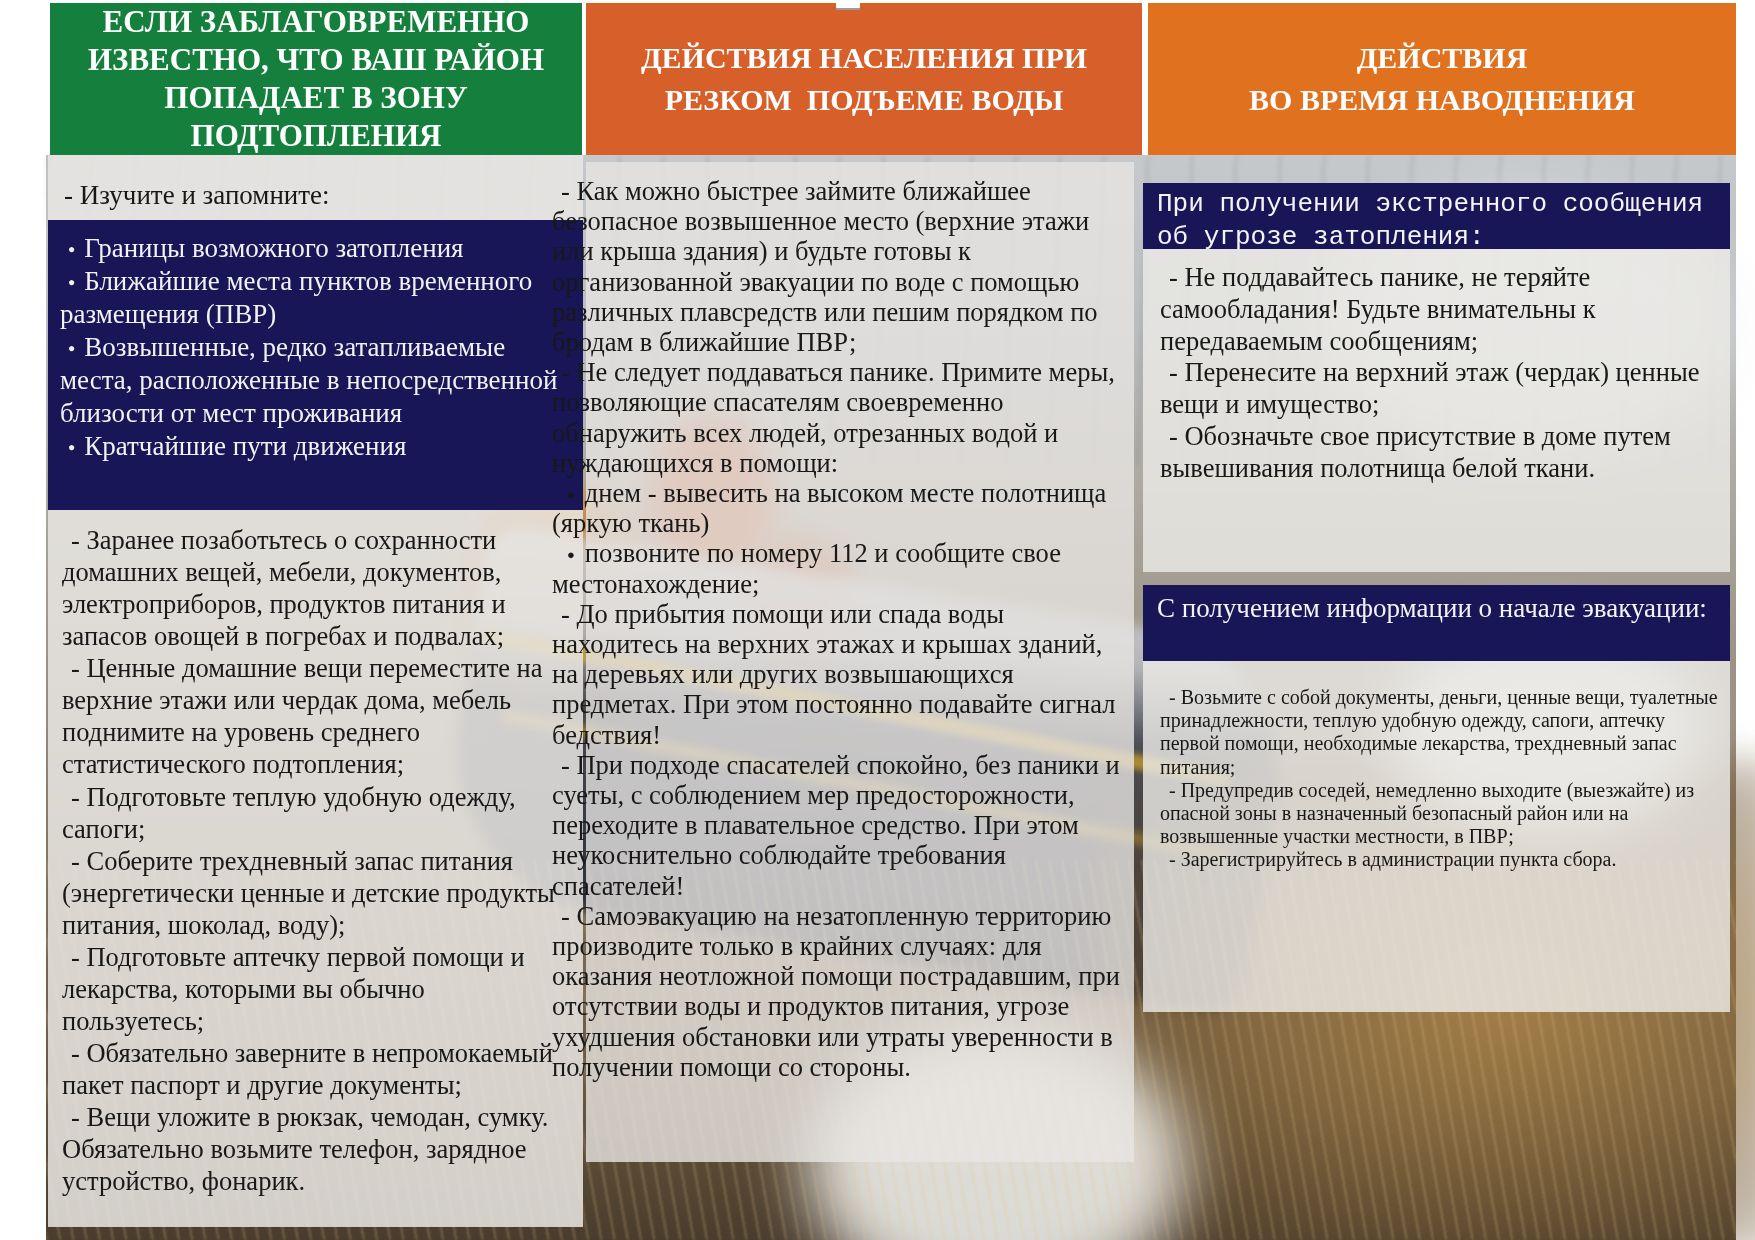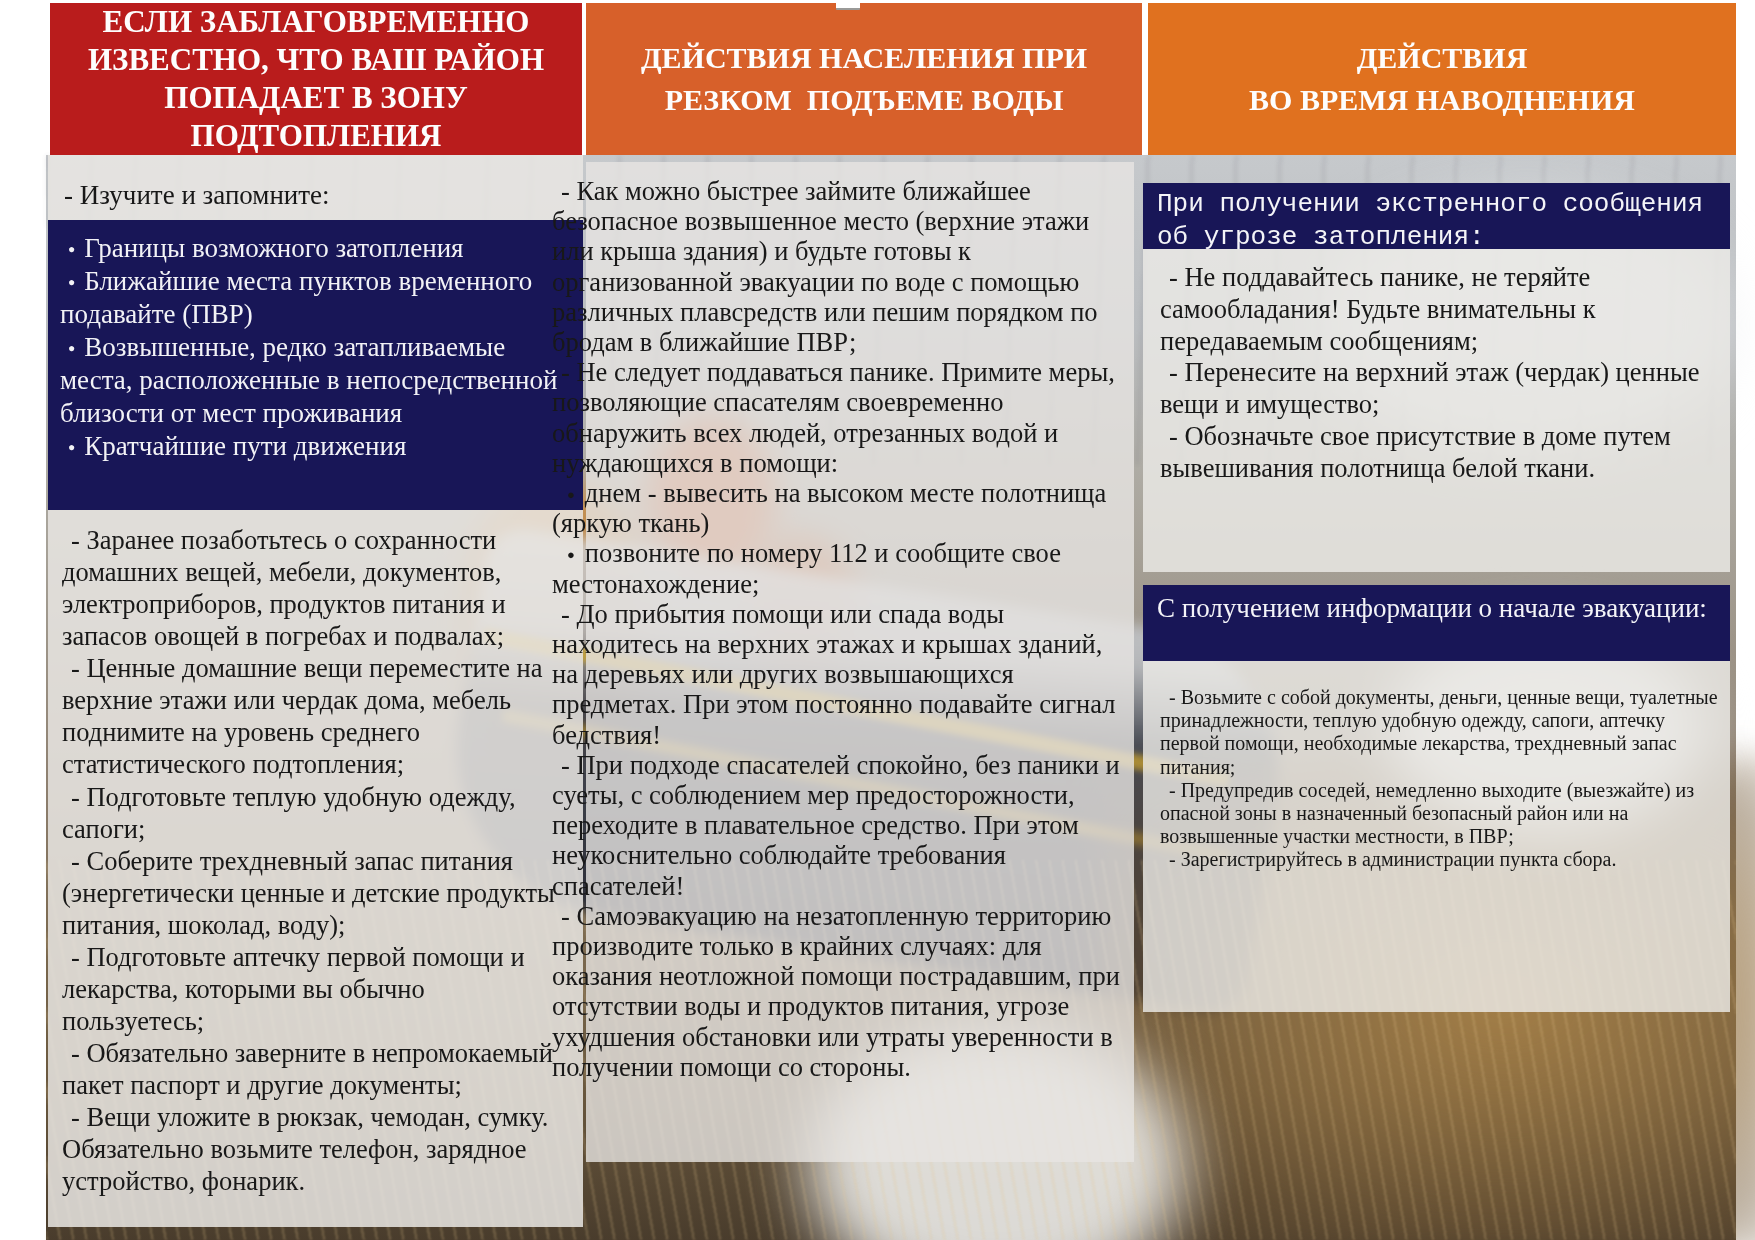--- a/index.html
+++ b/index.html
@@ -96,21 +96,21 @@
     <div class="ph-snow1"></div>
     <div class="ph-snow2"></div>
     <div class="ph-strokes"></div>
   </div>
 
   <div class="ov ov-c1"></div>
   <div class="ov ov-c2"></div>
   <div class="ov ov-c3a"></div>
   <div class="ov ov-c3b"></div>
 
-  <div class="hdr hdr-1" style="background: #b91c1c;">
+  <div class="hdr hdr-1" style="background: #15803d;">
 
   <div class="hline">ЕСЛИ ЗАБЛАГОВРЕМЕННО</div>
       <div class="hline">ИЗВЕСТНО, ЧТО ВАШ РАЙОН</div>
       <div class="hline">ПОПАДАЕТ В ЗОНУ</div>
       <div class="hline">ПОДТОПЛЕНИЯ</div>
     </div>
   <div class="hdr hdr-2" style="background: rgb(215, 96, 42);">
 
   <div class="hline">ДЕЙСТВИЯ НАСЕЛЕНИЯ ПРИ</div>
       <div class="hline">РЕЗКОМ  ПОДЪЕМЕ ВОДЫ</div>
@@ -119,21 +119,21 @@
 
   <div class="hline">ДЕЙСТВИЯ</div>
       <div class="hline">ВО ВРЕМЯ НАВОДНЕНИЯ</div>
     </div>
   <div class="top-artifact"></div>
 
   <div class="c1-intro">- Изучите и запомните:</div>
   <div class="navy-box" style="background: rgb(24, 22, 87);">
 
   <p class="kp">Границы возможного затопления</p>
-      <p class="kp">Ближайшие места пунктов временного подавайте (ПВР)</p>
+      <p class="kp">Ближайшие места пунктов временного размещения (ПВР)</p>
       <p class="kp">Возвышенные, редко затапливаемые места, расположенные в непосредственной близости от мест проживания</p>
       <p class="kp">Кратчайшие пути движения</p>
     </div>
   <div class="c1-paras">
 
   <p class="para">- Заранее позаботьтесь о сохранности домашних вещей, мебели, документов, электроприборов, продуктов питания и запасов овощей в погребах и подвалах;</p>
       <p class="para">- Ценные домашние вещи переместите на верхние этажи или чердак дома, мебель поднимите на уровень среднего статистического подтопления;</p>
       <p class="para">- Подготовьте теплую удобную одежду, сапоги;</p>
       <p class="para">- Соберите трехдневный запас питания (энергетически ценные и детские продукты питания, шоколад, воду);</p>
       <p class="para">- Подготовьте аптечку первой помощи и лекарства, которыми вы обычно пользуетесь;</p>

